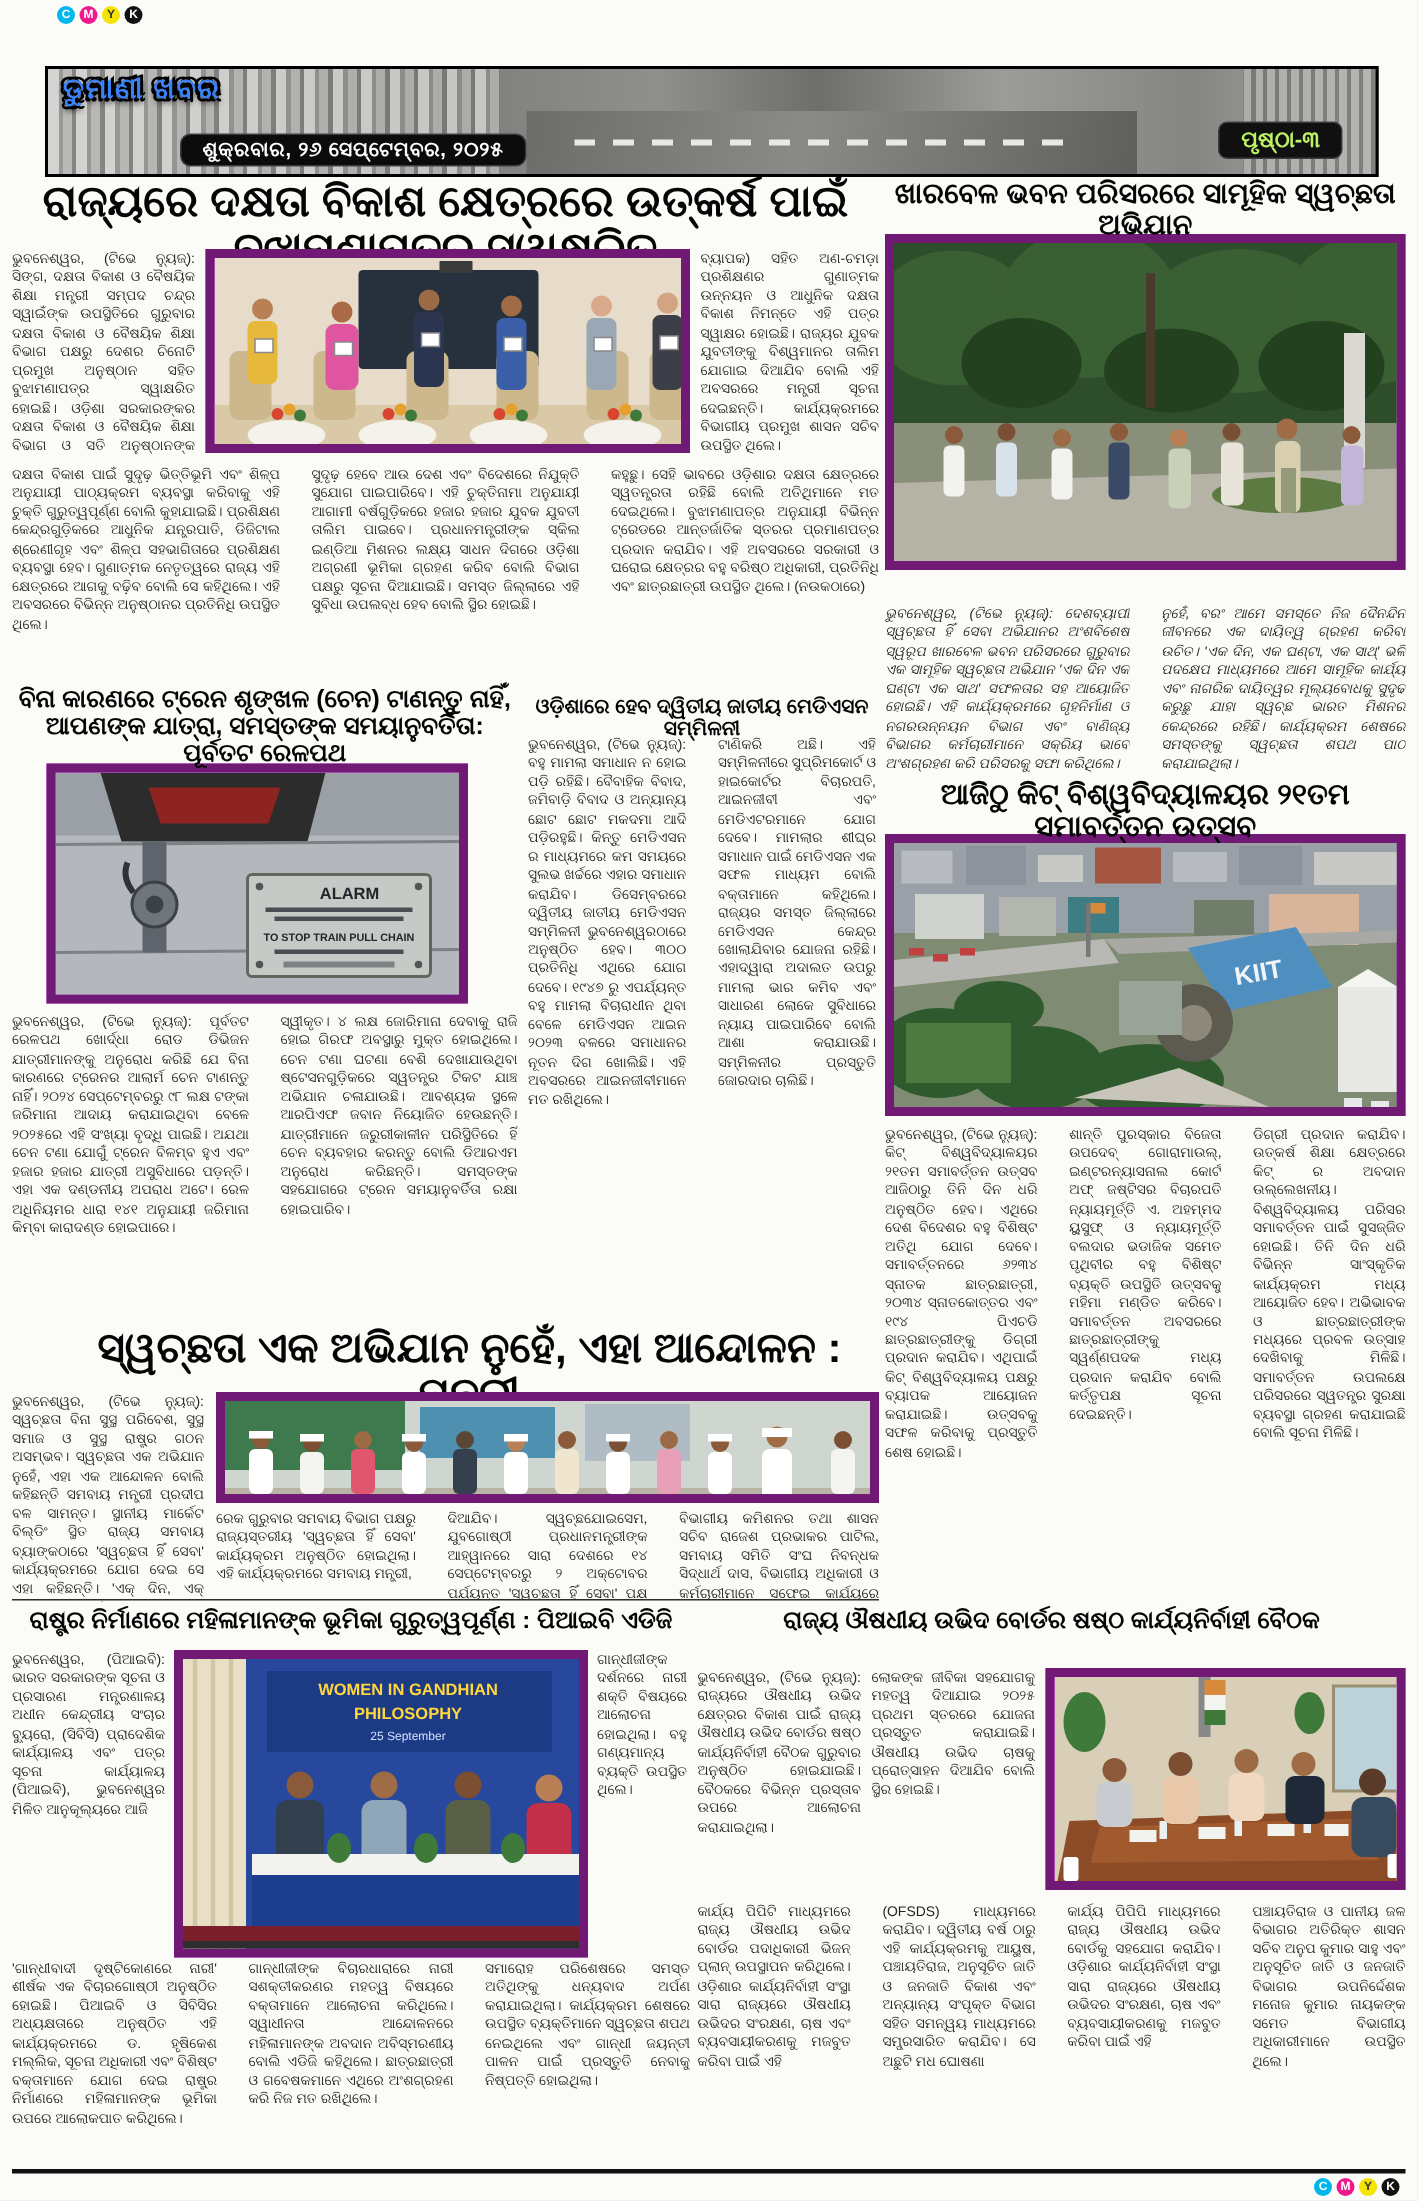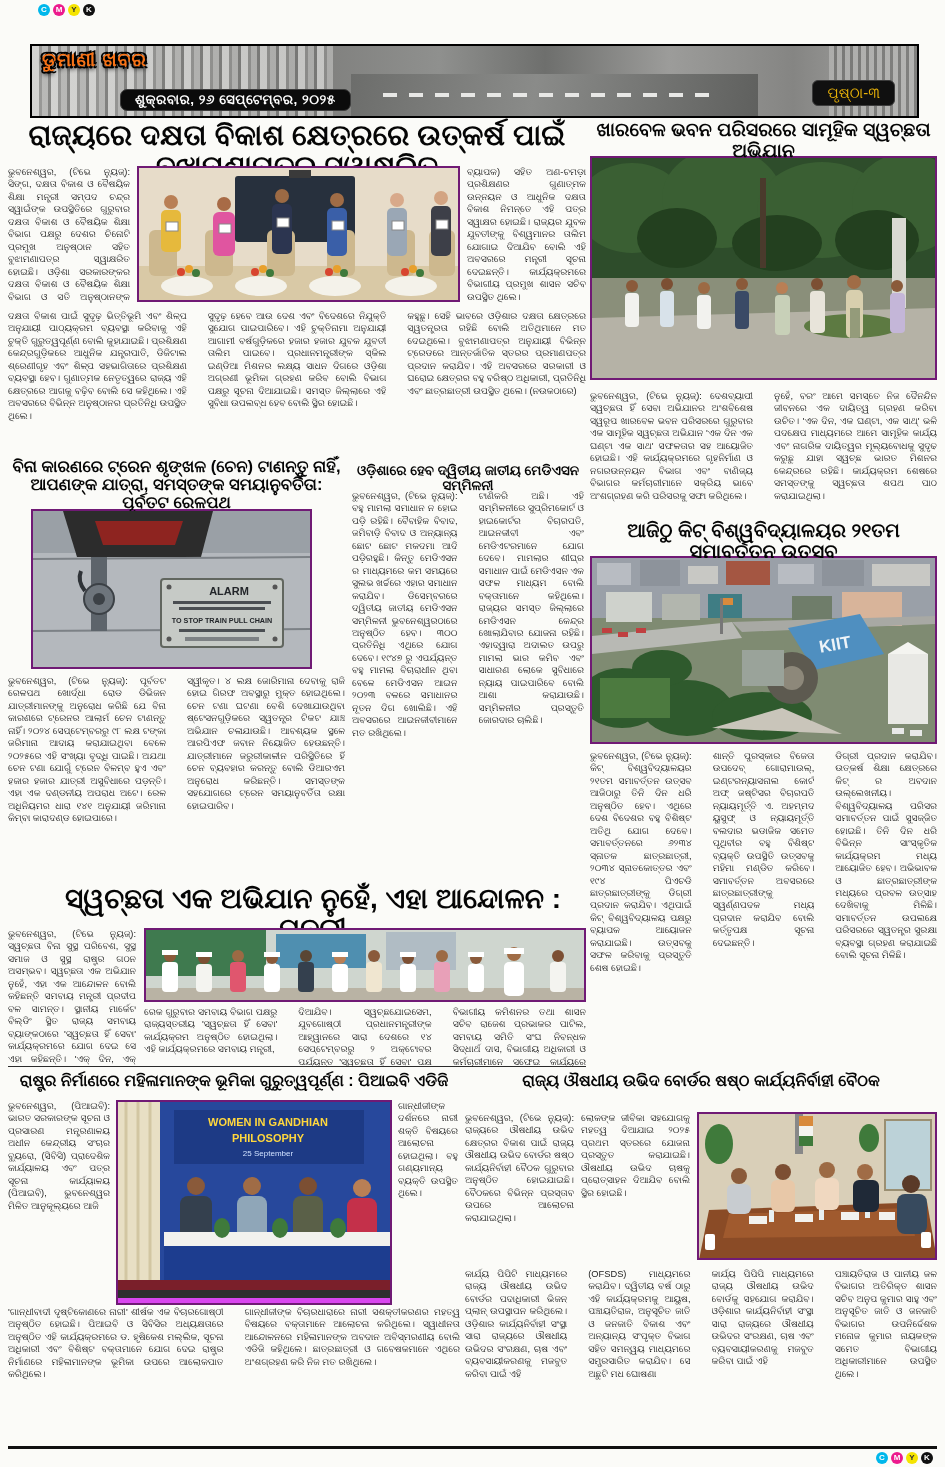--- a/index.html
+++ b/index.html
@@ -14,34 +14,34 @@
   .mast-bg{position:absolute;inset:0;
       background:linear-gradient(90deg,#c2c2c0 0%,#9a9a98 18%,#7d7d7b 30%,#8f908e 46%,#6e6f6d 58%,#9c9c9a 72%,#858583 86%,#aaaaa8 100%);}
   .mast-bg:before{content:"";position:absolute;left:0;top:0;width:34%;height:100%;
       background:repeating-linear-gradient(90deg,#d8d8d6 0 7px,#8e8e8c 7px 10px,#b7b7b5 10px 16px,#767674 16px 19px);opacity:.8;}
   .mast-bg:after{content:"";position:absolute;right:0;top:0;width:10%;height:100%;
       background:repeating-linear-gradient(90deg,#b9b9b7 0 5px,#6f6f6d 5px 8px);opacity:.7;}
   .mast-road{position:absolute;left:36%;top:40%;width:46%;height:60%;
       background:linear-gradient(100deg,#6c6d6b 0%,#8a8b89 45%,#5f605e 100%);}
   .mast-road:before{content:"";position:absolute;left:8%;top:46%;width:80%;height:4px;
       background:repeating-linear-gradient(90deg,#e8e8e6 0 14px,transparent 14px 26px);}
-  .mast-logo{position:absolute;left:10px;top:3px;font-size:19px;font-weight:bold;color:#f97316;letter-spacing:1px;
+  .mast-logo{position:absolute;left:10px;top:3px;font-size:19px;font-weight:bold;color:#3b82f6;letter-spacing:1px;
       text-shadow:-2px -2px 0 #000,2px -2px 0 #000,-2px 2px 0 #000,2px 2px 0 #000,0 3px 4px #000;}
   .mast-date{position:absolute;left:88px;bottom:5px;background:#0b0b0b;border:1px solid #3c3c3c;border-radius:7px;
       padding:2px 14px;color:#fff;font-size:13.5px;font-weight:bold;letter-spacing:.5px;}
   .mast-title{position:absolute;left:0;right:0;top:2px;text-align:center;font-size:46px;font-weight:bold;color:#fff;margin:0;
       text-shadow:-3px -3px 0 #000,3px -3px 0 #000,-3px 3px 0 #000,3px 3px 0 #000,0 0 8px #000;}
   .mast-page{position:absolute;right:22px;bottom:10px;background:#101010;border:1px solid #3c3c3c;border-radius:6px;
-      padding:3px 14px;color:#eab308;font-size:15px;font-weight:normal;}
+      padding:3px 14px;color:#bef264;font-size:15px;font-weight:bold;}
   
   .story{position:absolute;}
   .hl{margin:0;color:#050505;font-weight:bold;line-height:1.08;}
   .bodytext{font-size:9.3px;line-height:1.34;text-align:justify;overflow:hidden;color:#222;}
   .cols{display:flex;gap:21px;}
-  .photo{border:2px solid #701a75;background:#d946ef;overflow:hidden;box-sizing:border-box;}
+  .photo{border:6px solid #701a75;background:#d946ef;overflow:hidden;box-sizing:border-box;}
   .rule{position:absolute;background:#2b2b2b;}
   svg text{font-family:"Liberation Sans","DejaVu Sans",sans-serif;}
 </style>
 </head>
 <body>
 
 <div class="page">
 
   <div class="regmarks" style="left:38px;top:4px;">
     <span class="dot" style="background:#00b7eb;color:#fff;">C</span>
@@ -165,21 +165,21 @@
           <circle cx="225" cy="126" r="6" fill="#7c4f33"></circle>
             <rect x="218" y="133" width="15" height="42" rx="4" fill="#e8e4da"></rect>
           <circle cx="262" cy="124" r="7" fill="#a06c46"></circle>
             <rect x="254" y="132" width="17" height="48" rx="5" fill="#d8cfae"></rect>
             <rect x="258" y="150" width="10" height="30" fill="#2f4e2c" opacity=".4"></rect>
           <circle cx="305" cy="128" r="6" fill="#8a5a3a"></circle>
             <rect x="298" y="135" width="15" height="40" rx="4" fill="#c4b6d8"></rect>
         </g>
       </svg>
     </div>
-    <div class="cols" style="margin-top:10px;height:126px;">
+    <div class="cols" style="margin-top:23px;height:126px;font-style:italic;">
       <div class="bodytext" style="flex:1;">ଭୁବନେଶ୍ୱର, (ଟିଭେ ନ୍ୟୁଜ୍): ଦେଶବ୍ୟାପୀ ସ୍ୱଚ୍ଛତା ହିଁ ସେବା ଅଭିଯାନର ଅଂଶବିଶେଷ ସ୍ୱରୂପ ଖାରବେଳ ଭବନ ପରିସରରେ ଗୁରୁବାର ଏକ ସାମୂହିକ ସ୍ୱଚ୍ଛତା ଅଭିଯାନ 'ଏକ ଦିନ ଏକ ଘଣ୍ଟା ଏକ ସାଥ' ସଫଳତାର ସହ ଆୟୋଜିତ ହୋଇଛି। ଏହି କାର୍ଯ୍ୟକ୍ରମରେ ଗୃହନିର୍ମାଣ ଓ ନଗରଉନ୍ନୟନ ବିଭାଗ ଏବଂ ବାଣିଜ୍ୟ ବିଭାଗର କର୍ମଚାରୀମାନେ ସକ୍ରିୟ ଭାବେ ଅଂଶଗ୍ରହଣ କରି ପରିସରକୁ ସଫା କରିଥିଲେ।</div>
       <div class="bodytext" style="flex:1;">ନୁହେଁ, ବରଂ ଆମେ ସମସ୍ତେ ନିଜ ଦୈନନ୍ଦିନ ଜୀବନରେ ଏକ ଦାୟିତ୍ୱ ଗ୍ରହଣ କରିବା ଉଚିତ। 'ଏକ ଦିନ, ଏକ ଘଣ୍ଟା, ଏକ ସାଥ୍' ଭଳି ପଦକ୍ଷେପ ମାଧ୍ୟମରେ ଆମେ ସାମୂହିକ କାର୍ଯ୍ୟ ଏବଂ ନାଗରିକ ଦାୟିତ୍ୱର ମୂଲ୍ୟବୋଧକୁ ସୁଦୃଢ କରୁଛୁ ଯାହା ସ୍ୱଚ୍ଛ ଭାରତ ମିଶନର କେନ୍ଦ୍ରରେ ରହିଛି। କାର୍ଯ୍ୟକ୍ରମ ଶେଷରେ ସମସ୍ତଙ୍କୁ ସ୍ୱଚ୍ଛତା ଶପଥ ପାଠ କରାଯାଇଥିଲା।</div>
     </div>
   </section>
 
   <section class="story" style="left:8px;top:458px;width:337px;">
     <h2 class="hl" style="font-size:16.5px;text-align:center;height:46px;">ବିନା କାରଣରେ ଟ୍ରେନ ଶୃଙ୍ଖଳ (ଚେନ) ଟାଣନ୍ତୁ ନାହିଁ, ଆପଣଙ୍କ ଯାତ୍ରା, ସମସ୍ତଙ୍କ ସମୟାନୁବର୍ତିତା: ପୂର୍ବତଟ ରେଳପଥ</h2>
     <div class="photo" style="width:281px;height:160px;margin:5px 0 0 23px;">
       <svg width="279" height="158" viewBox="0 0 279 158">
         <rect width="279" height="158" fill="#b4b8bd"></rect>
@@ -381,20 +381,21 @@
           <rect x="46" y="144" width="228" height="34" fill="#1d3d8f"></rect>
           <rect x="0" y="178" width="274" height="10" fill="#7a1f2a"></rect>
           <rect x="0" y="188" width="274" height="8" fill="#2e2e2e"></rect>
         </svg>
       </div>
       <div class="bodytext" style="width:60px;">ଗାନ୍ଧୀଜୀଙ୍କ ଦର୍ଶନରେ ନାରୀ ଶକ୍ତି ବିଷୟରେ ଆଲୋଚନା ହୋଇଥିଲା। ବହୁ ଗଣ୍ୟମାନ୍ୟ ବ୍ୟକ୍ତି ଉପସ୍ଥିତ ଥିଲେ।</div>
     </div>
     <div class="cols" style="margin-top:6px;height:148px;">
       <div class="bodytext" style="flex:1;">'ଗାନ୍ଧୀବାଦୀ ଦୃଷ୍ଟିକୋଣରେ ନାରୀ' ଶୀର୍ଷକ ଏକ ବିଚାରଗୋଷ୍ଠୀ ଅନୁଷ୍ଠିତ ହୋଇଛି। ପିଆଇବି ଓ ସିବିସିର ଅଧ୍ୟକ୍ଷତାରେ ଅନୁଷ୍ଠିତ ଏହି କାର୍ଯ୍ୟକ୍ରମରେ ଡ. ହୃଷିକେଶ ମଲ୍ଲିକ, ସୂଚନା ଅଧିକାରୀ ଏବଂ ବିଶିଷ୍ଟ ବକ୍ତାମାନେ ଯୋଗ ଦେଇ ରାଷ୍ଟ୍ର ନିର୍ମାଣରେ ମହିଳାମାନଙ୍କ ଭୂମିକା ଉପରେ ଆଲୋକପାତ କରିଥିଲେ।</div>
       <div class="bodytext" style="flex:1;">ଗାନ୍ଧୀଜୀଙ୍କ ବିଚାରଧାରାରେ ନାରୀ ସଶକ୍ତୀକରଣର ମହତ୍ୱ ବିଷୟରେ ବକ୍ତାମାନେ ଆଲୋଚନା କରିଥିଲେ। ସ୍ୱାଧୀନତା ଆନ୍ଦୋଳନରେ ମହିଳାମାନଙ୍କ ଅବଦାନ ଅବିସ୍ମରଣୀୟ ବୋଲି ଏଡିଜି କହିଥିଲେ। ଛାତ୍ରଛାତ୍ରୀ ଓ ଗବେଷକମାନେ ଏଥିରେ ଅଂଶଗ୍ରହଣ କରି ନିଜ ମତ ରଖିଥିଲେ।</div>
+      <div class="bodytext" style="flex:1;">ସମାରୋହ ପରିଶେଷରେ ସମସ୍ତ ଅତିଥିଙ୍କୁ ଧନ୍ୟବାଦ ଅର୍ପଣ କରାଯାଇଥିଲା। କାର୍ଯ୍ୟକ୍ରମ ଶେଷରେ ଉପସ୍ଥିତ ବ୍ୟକ୍ତିମାନେ ସ୍ୱଚ୍ଛତା ଶପଥ ନେଇଥିଲେ ଏବଂ ଗାନ୍ଧୀ ଜୟନ୍ତୀ ପାଳନ ପାଇଁ ପ୍ରସ୍ତୁତି ନେବାକୁ ନିଷ୍ପତ୍ତି ହୋଇଥିଲା।</div>
     </div>
   </section>
 
   <section class="story" style="left:465px;top:1072px;width:472px;">
     <h2 class="hl" style="font-size:16px;text-align:center;height:24px;">ରାଜ୍ୟ ଔଷଧୀୟ ଉଭିଦ ବୋର୍ଡର ଷଷ୍ଠ କାର୍ଯ୍ୟନିର୍ବାହୀ ବୈଠକ</h2>
     <div style="display:flex;gap:7px;margin-top:16px;height:150px;">
       <div class="bodytext" style="width:109px;">ଭୁବନେଶ୍ୱର, (ଟିଭେ ନ୍ୟୁଜ୍): ରାଜ୍ୟରେ ଔଷଧୀୟ ଉଭିଦ କ୍ଷେତ୍ରର ବିକାଶ ପାଇଁ ରାଜ୍ୟ ଔଷଧୀୟ ଉଭିଦ ବୋର୍ଡର ଷଷ୍ଠ କାର୍ଯ୍ୟନିର୍ବାହୀ ବୈଠକ ଗୁରୁବାର ଅନୁଷ୍ଠିତ ହୋଇଯାଇଛି। ବୈଠକରେ ବିଭିନ୍ନ ପ୍ରସ୍ତାବ ଉପରେ ଆଲୋଚନା କରାଯାଇଥିଲା।</div>
       <div class="bodytext" style="width:109px;">ଲୋକଙ୍କ ଜୀବିକା ସହଯୋଗକୁ ମହତ୍ୱ ଦିଆଯାଇ ୨୦୨୫ ପ୍ରଥମ ସ୍ତରରେ ଯୋଜନା ପ୍ରସ୍ତୁତ କରାଯାଇଛି। ଔଷଧୀୟ ଉଭିଦ ଚାଷକୁ ପ୍ରୋତ୍ସାହନ ଦିଆଯିବ ବୋଲି ସ୍ଥିର ହୋଇଛି।</div>
       <div class="photo" style="width:240px;height:148px;">
         <svg width="238" height="146" viewBox="0 0 238 146">

